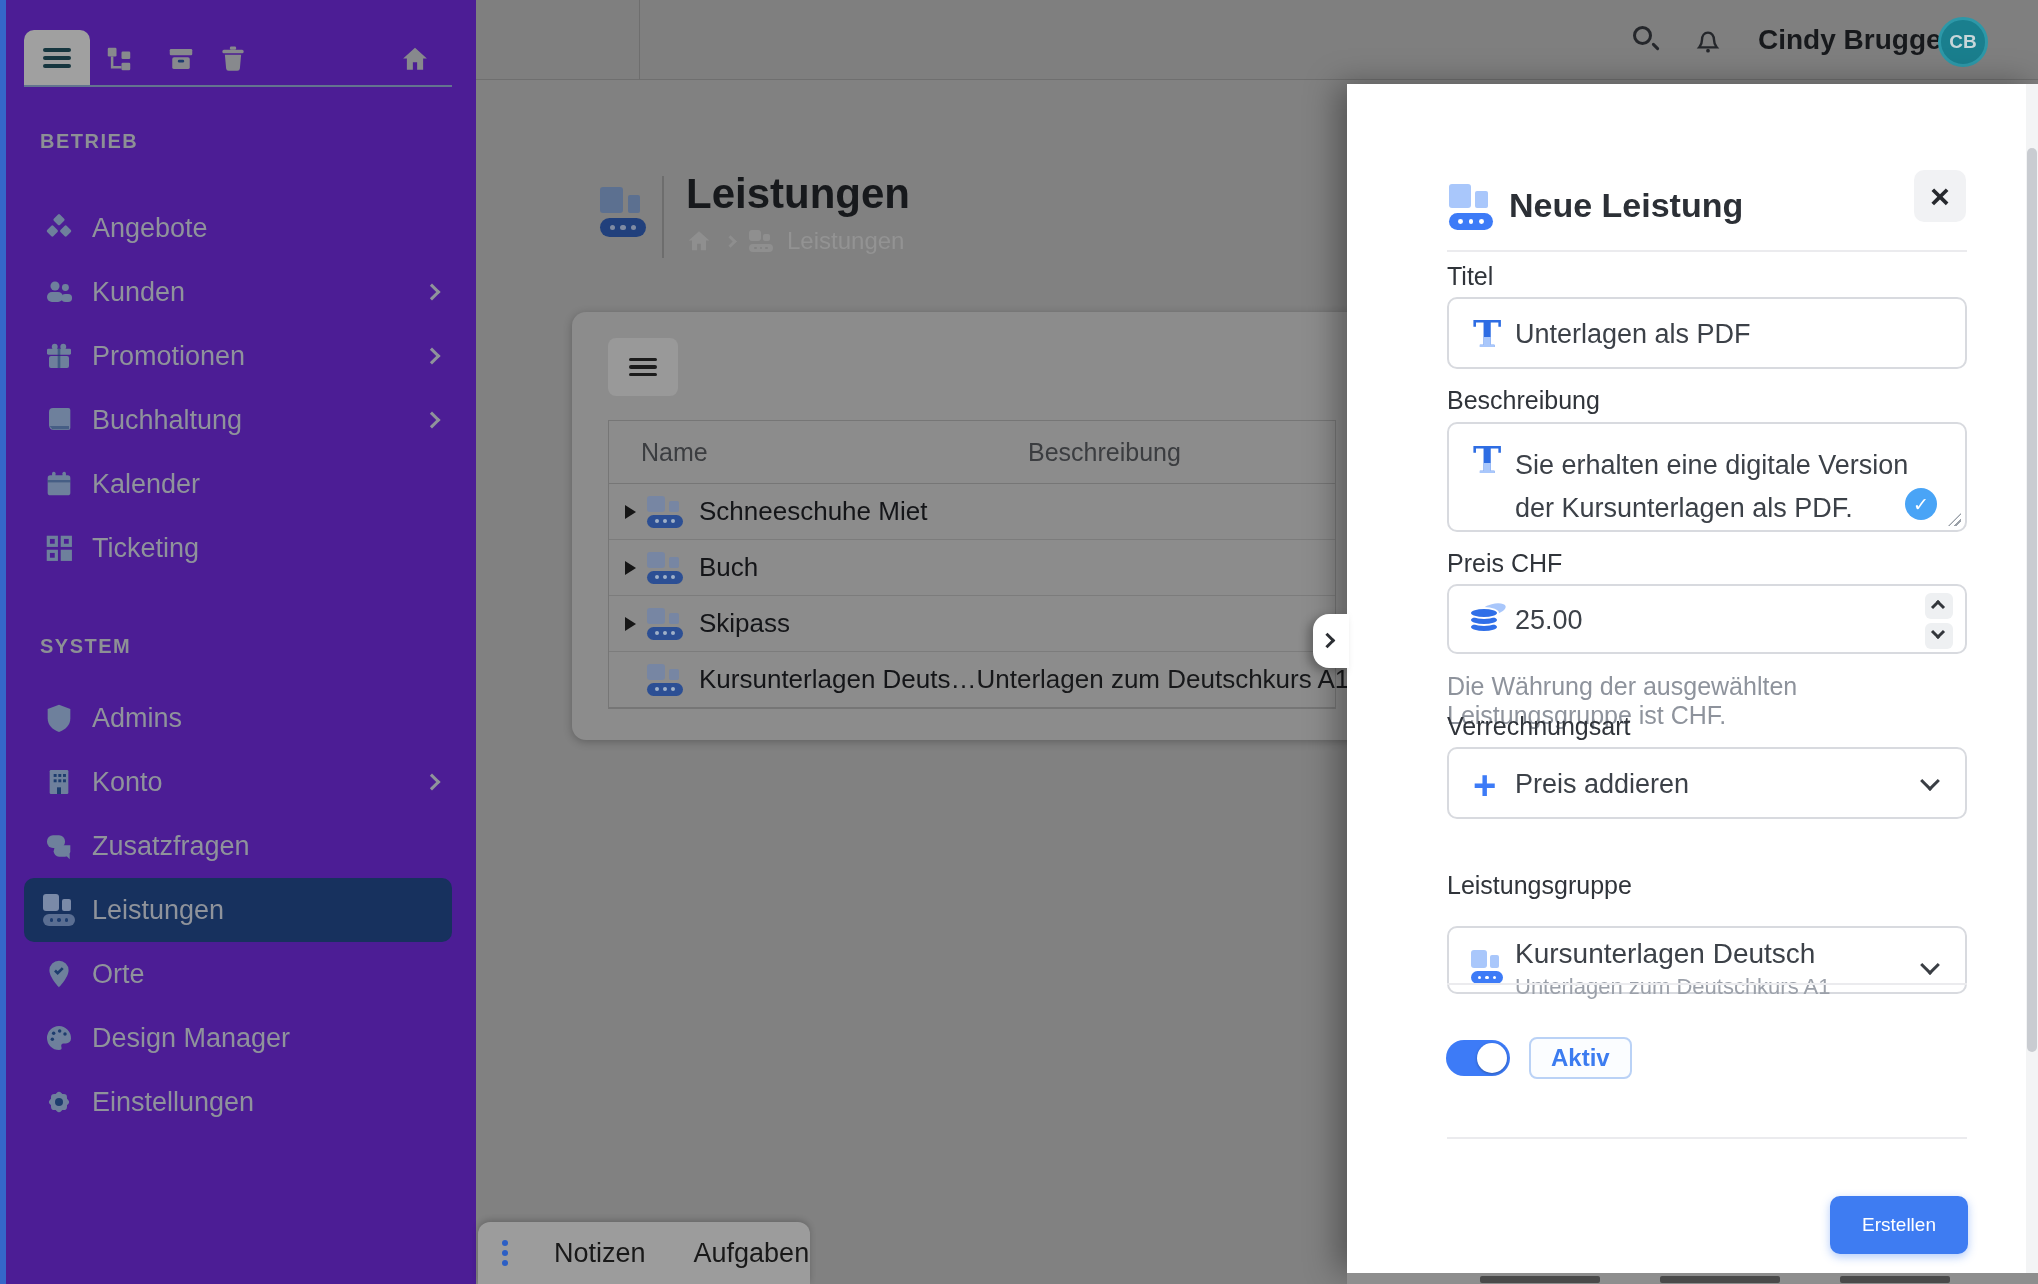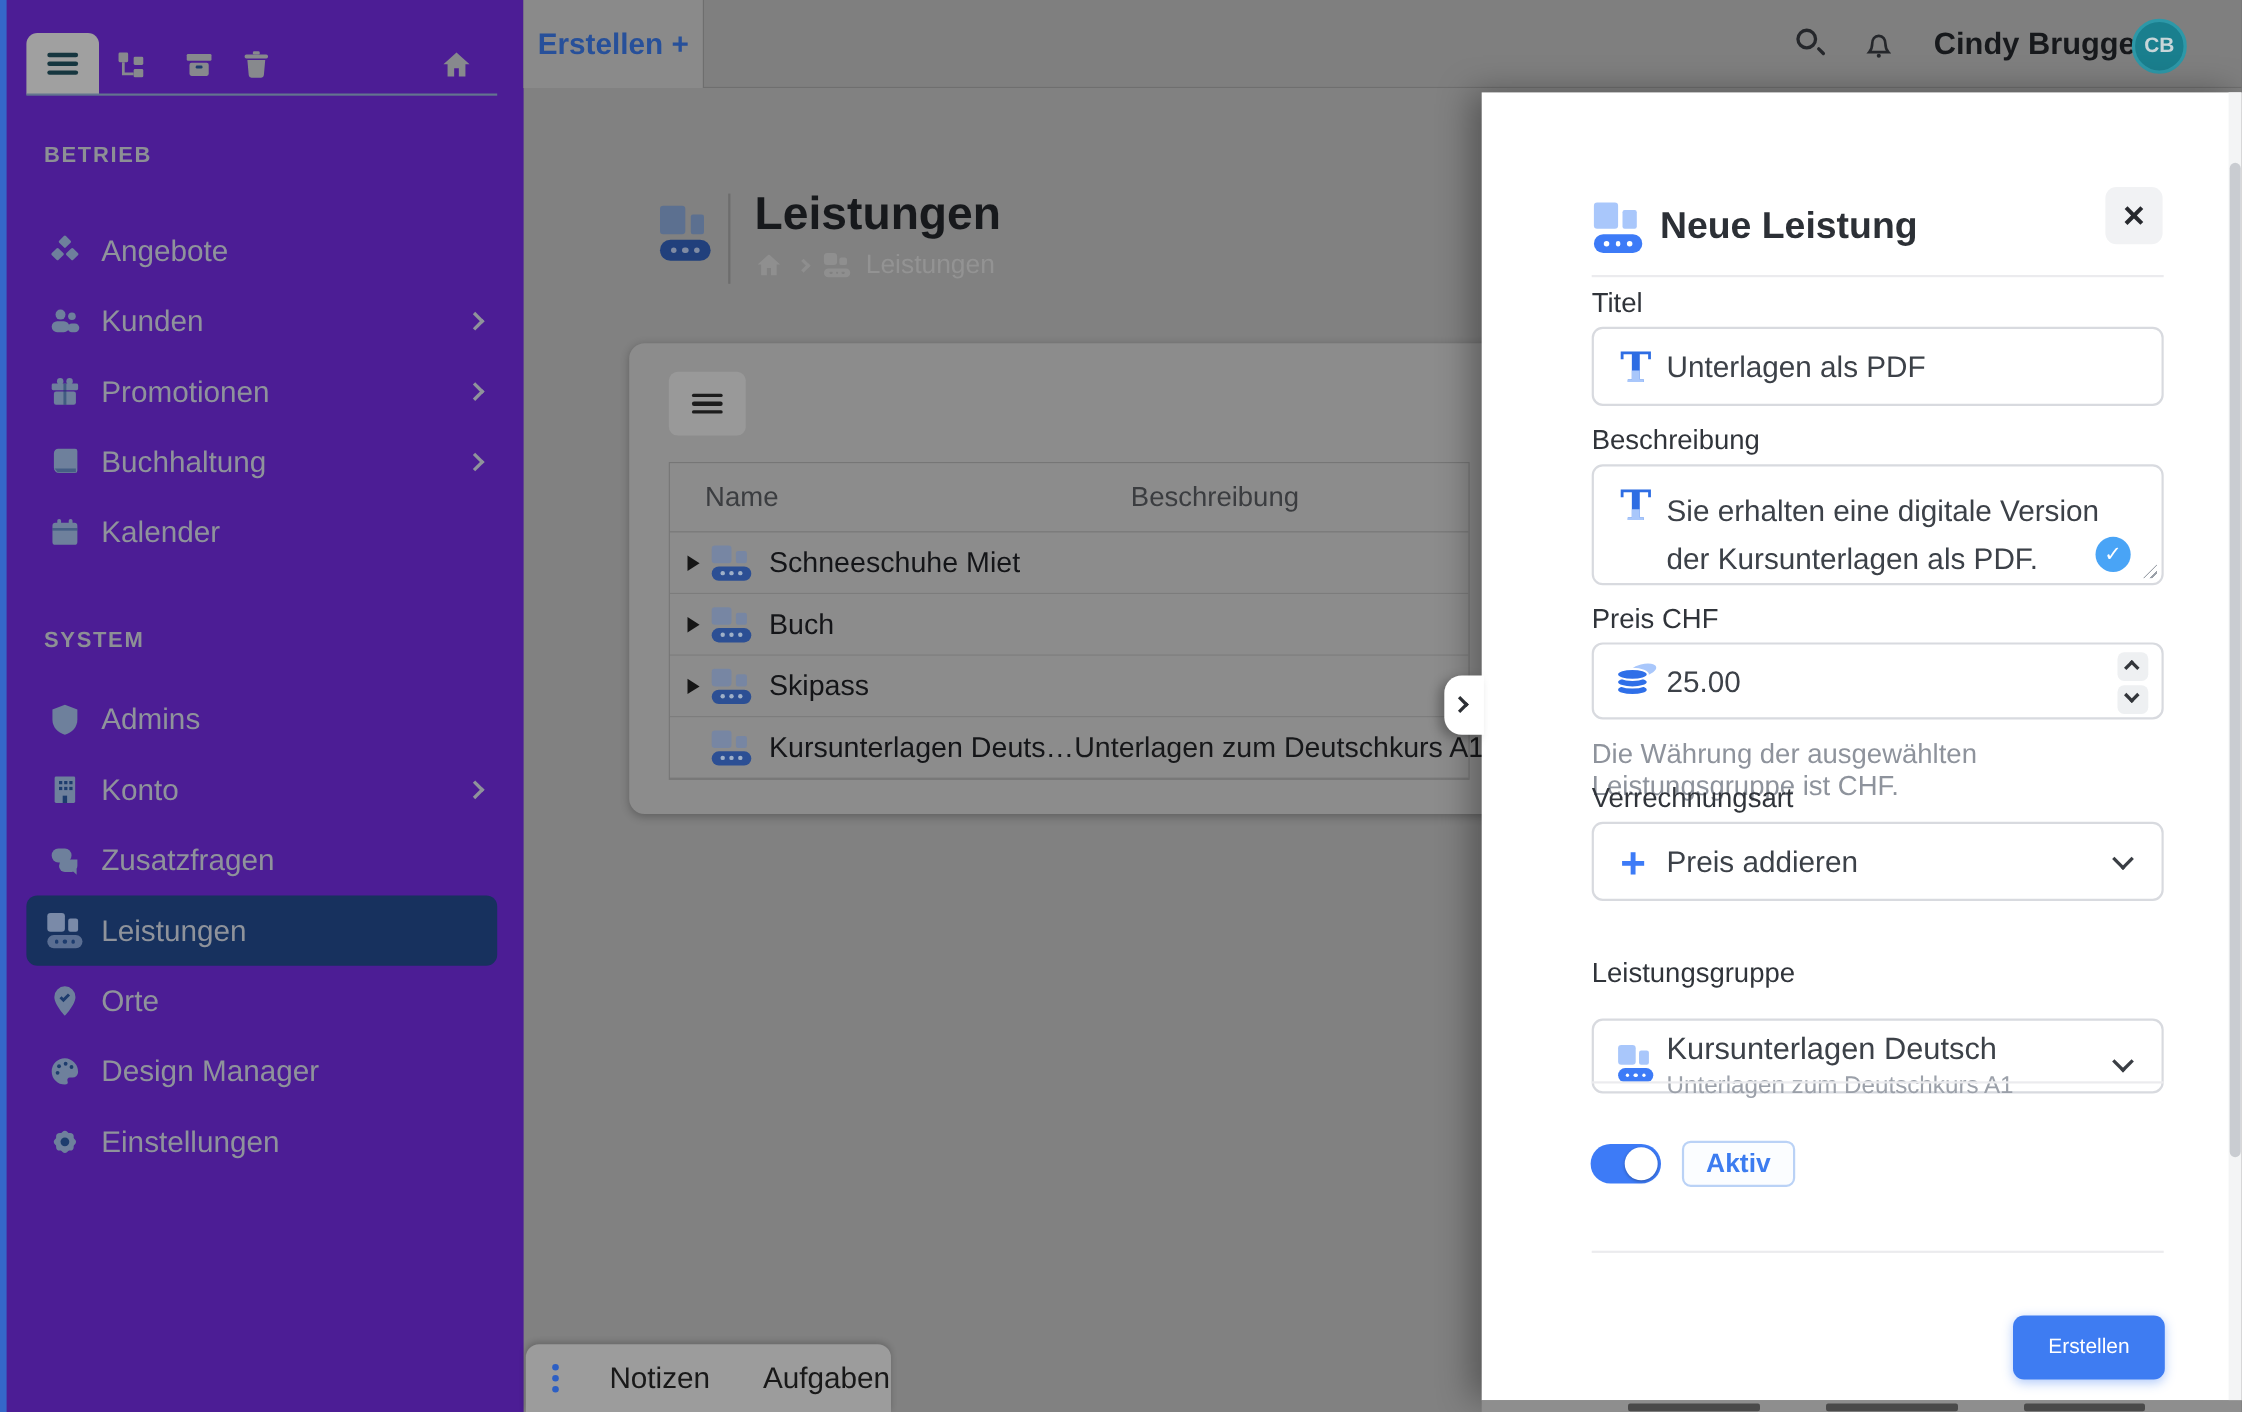--- a/index.html
+++ b/index.html
@@ -216,20 +216,31 @@
           <span class="ic">
             <svg viewBox="0 0 24 24" fill="currentColor">
               <rect x="3.5" y="5.5" width="17" height="15" rx="2"></rect>
               <rect x="6.8" y="2.8" width="2.6" height="4.5" rx="1.2"></rect>
               <rect x="14.6" y="2.8" width="2.6" height="4.5" rx="1.2"></rect>
               <rect x="3.5" y="9" width="17" height="1.8" fill="#1d3c6e" opacity="0.5"></rect>
             </svg>
           </span>
           <span class="lbl">Kalender</span>
         </div>
+        <div class="side-item">
+          <span class="ic">
+            <svg viewBox="0 0 24 24" fill="none" stroke="currentColor" stroke-width="2.4">
+              <rect x="4" y="4" width="6" height="6"></rect>
+              <rect x="14.5" y="4" width="6" height="6"></rect>
+              <rect x="4" y="14.5" width="6" height="6"></rect>
+              <rect x="14.5" y="14.5" width="6" height="6" fill="currentColor"></rect>
+            </svg>
+          </span>
+          <span class="lbl">Ticketing</span>
+        </div>
         <div class="gap2"></div>
         <div class="side-section-label">SYSTEM</div>
         <div class="gap3"></div>
         <div class="side-item">
           <span class="ic">
             <svg viewBox="0 0 24 24" fill="currentColor">
               <path d="M12 2l8.5 3.2v7c0 5-3.6 8.7-8.5 10.3C7.1 20.9 3.5 17.2 3.5 12.2v-7z"></path>
             </svg>
           </span>
           <span class="lbl">Admins</span>
@@ -307,21 +318,20 @@
               <circle cx="12" cy="12" r="3" fill="#1d3c6e"></circle>
             </svg>
           </span>
           <span class="lbl">Einstellungen</span>
         </div>
       </div>
     <div class="accent-strip"></div>
   </nav>
 
   <header class="topbar">
-    <div class="tab-active">Erstellen +</div>
     <div class="tab-sep"></div>
     <div class="search-ic">
         <span class="lens"></span>
         <span class="handle"></span>
       </div>
     <div class="bell-ic">
       <svg viewBox="0 0 24 24" fill="none" stroke="#25272b" stroke-width="1.8">
           <path d="M5.5 17.5h13c-1.3-1.5-2-2.8-2-5.6 0-3.2-1.7-5.4-4.5-5.4s-4.5 2.2-4.5 5.4c0 2.8-.7 4.1-2 5.6z"></path>
           <circle cx="12" cy="20" r="1.4" fill="#25272b" stroke="none"></circle>
         </svg>

